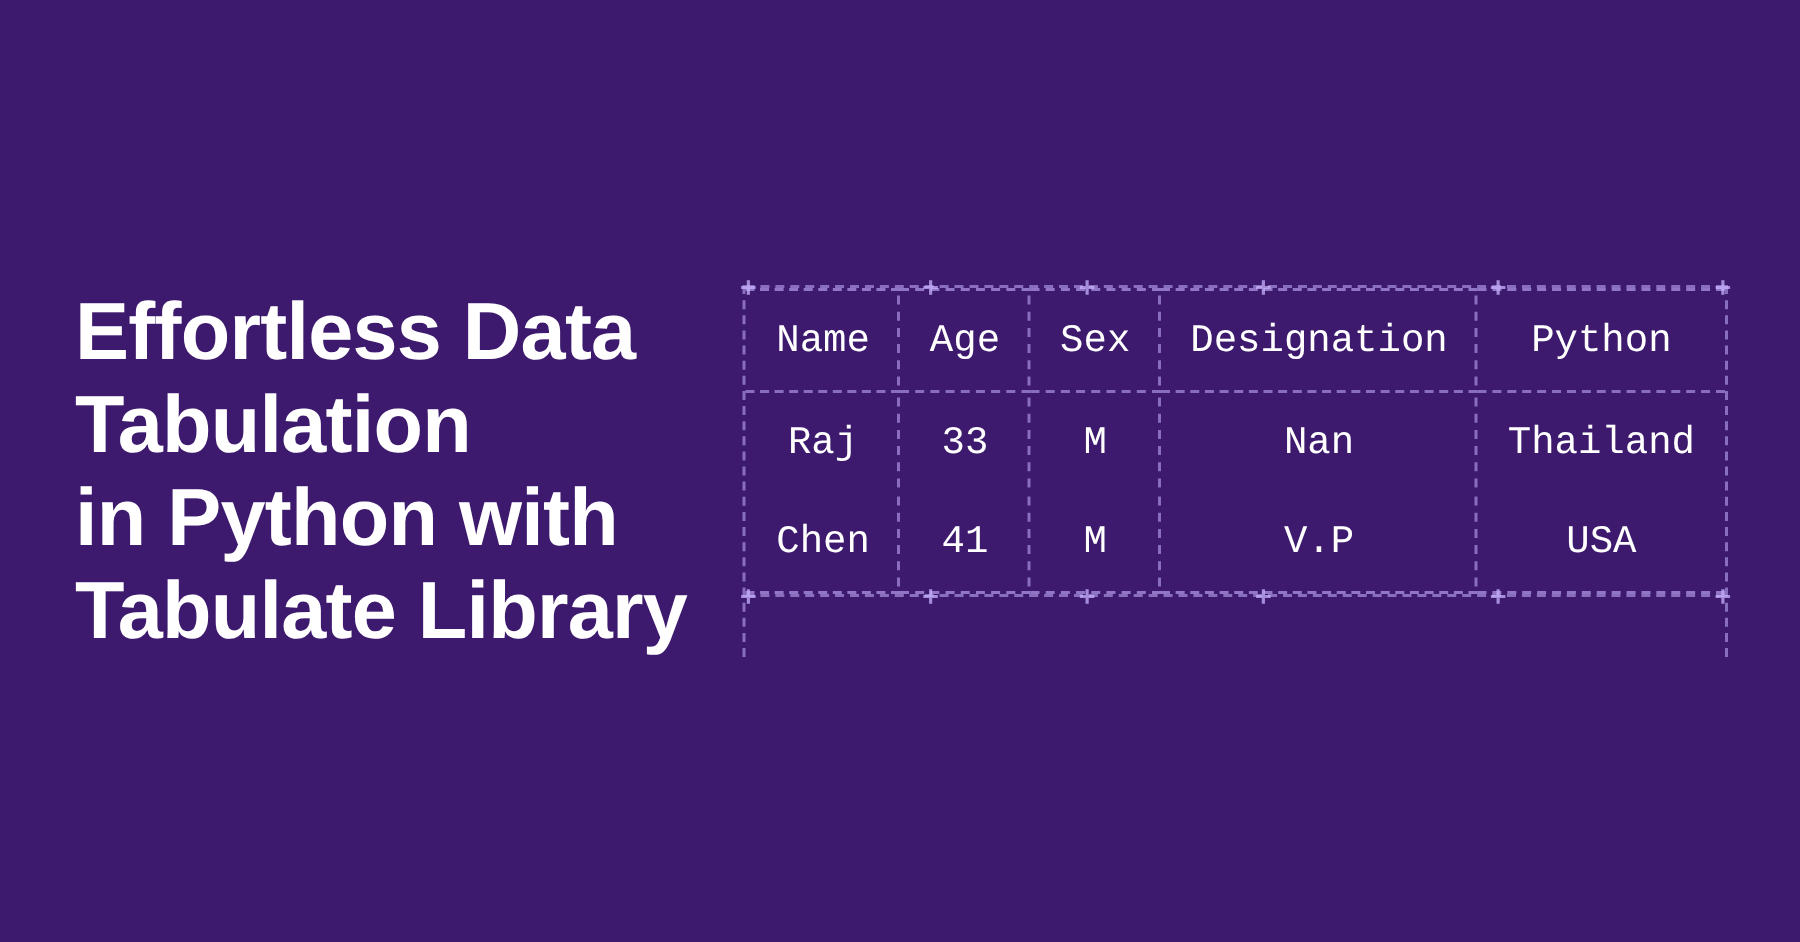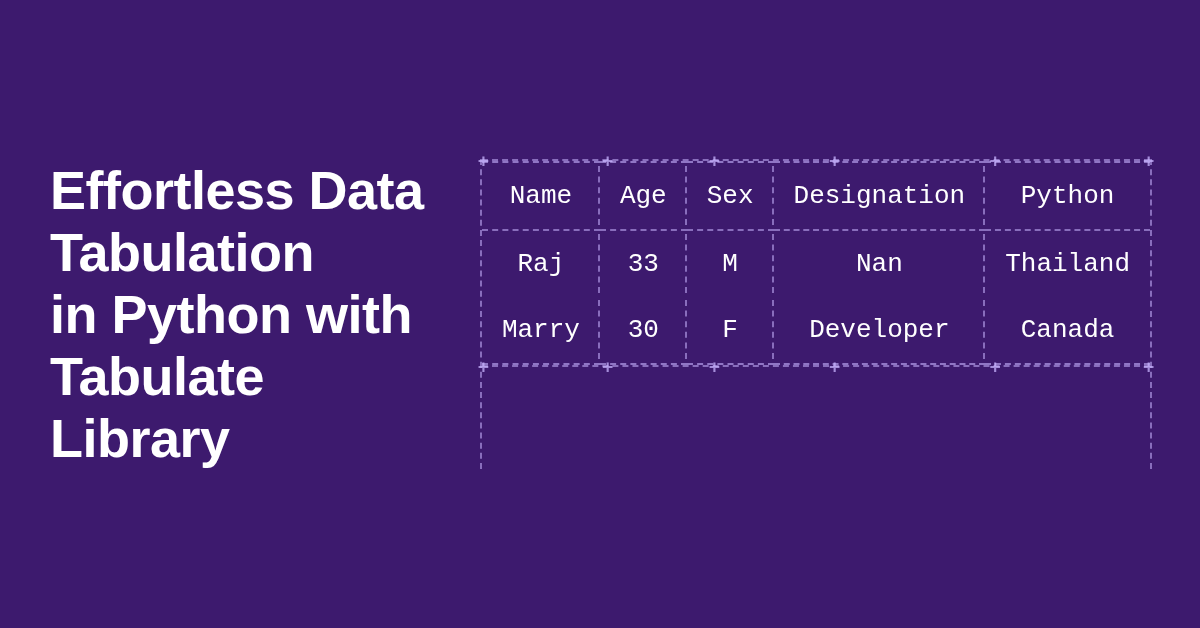--- a/index.html
+++ b/index.html
@@ -137,25 +137,25 @@
       </thead>
       <tbody id="table-body">
           <tr>
             <td>Raj</td>
             <td>33</td>
             <td>M</td>
             <td>Nan</td>
             <td>Thailand</td>
           </tr>
           <tr>
-            <td>Marry</td>
-            <td>30</td>
-            <td>F</td>
-            <td>Developer</td>
-            <td>Canada</td>
+            <td>Chen</td>
+            <td>41</td>
+            <td>M</td>
+            <td>V.P</td>
+            <td>USA</td>
           </tr>
         </tbody>
     </table>
 
     <div style="width:100%; border-top: 2px dashed rgba(200,180,255,0.55); position:relative;">
       <span style="position:absolute; top:-11px; left:-4px; color:rgba(200,180,255,0.75); font-size:18px; font-family:monospace; font-weight:bold;">+</span>
       <span style="position:absolute; top:-11px; left:18%; color:rgba(200,180,255,0.75); font-size:18px; font-family:monospace; font-weight:bold;">+</span>
       <span style="position:absolute; top:-11px; left:34%; color:rgba(200,180,255,0.75); font-size:18px; font-family:monospace; font-weight:bold;">+</span>
       <span style="position:absolute; top:-11px; left:52%; color:rgba(200,180,255,0.75); font-size:18px; font-family:monospace; font-weight:bold;">+</span>
       <span style="position:absolute; top:-11px; left:76%; color:rgba(200,180,255,0.75); font-size:18px; font-family:monospace; font-weight:bold;">+</span>

